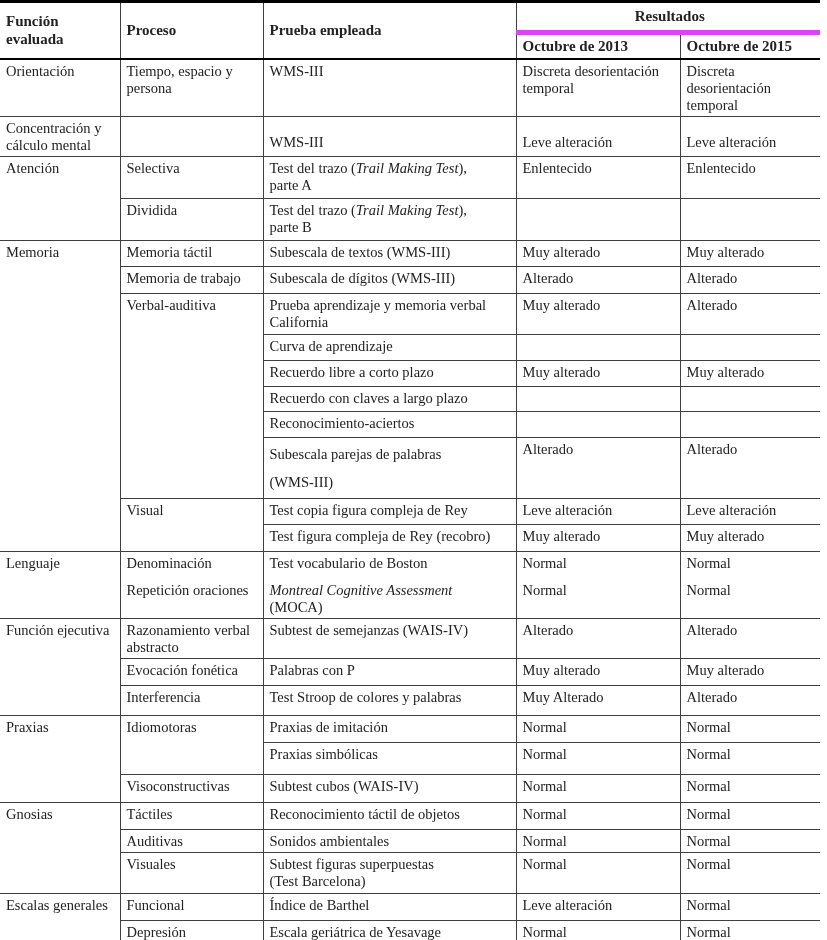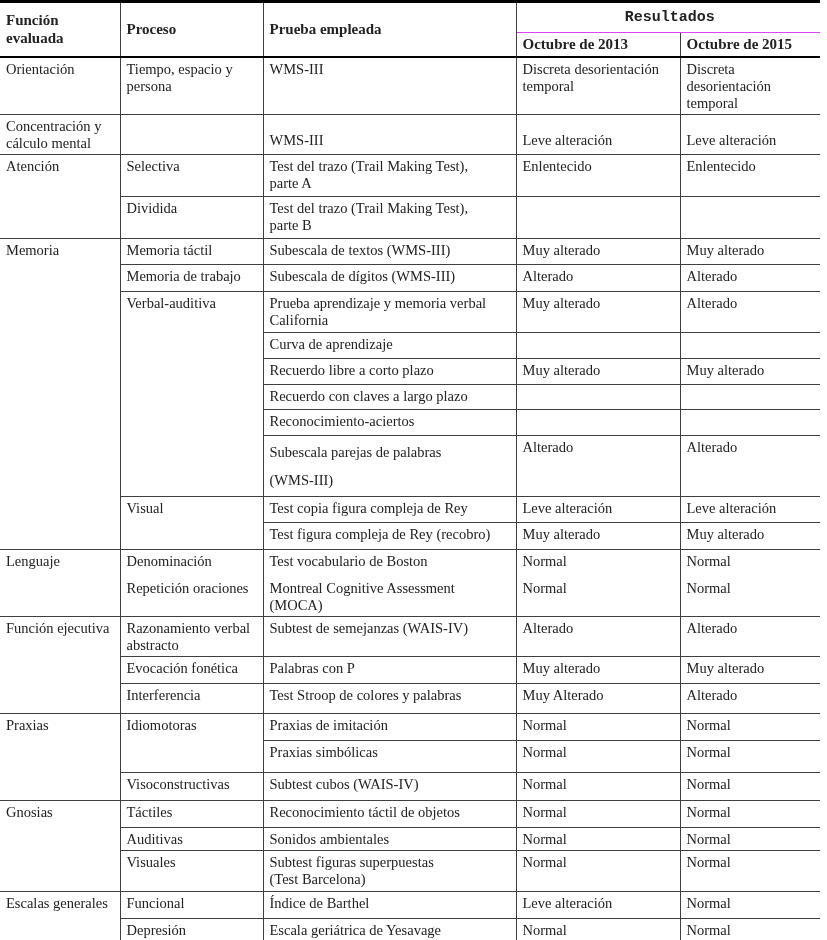--- a/index.html
+++ b/index.html
@@ -40,29 +40,28 @@
     overflow: hidden;
   }
   th {
     font-weight: bold;
     font-size: 15px;
     vertical-align: middle;
     border-bottom: 2px solid #000000;
   }
   th.res {
     text-align: center;
-    border-bottom: 1px solid #d946ef;
-    font-family: Liberation Mono, monospace;
+    border-bottom: 5px solid #d946ef;
   }
   td { border-bottom: 1px solid #3f3f3f; }
   .lastcol { border-right: none; }
   .nb { border-bottom: none; }        
   .vb { vertical-align: bottom; padding-bottom: 5px; }  
   .gap { line-height: 1.9; }          
-  .it { }
+  .it { font-style: italic; }
 </style>
 </head>
 <body>
 
 <div class="page">
   <table class="assess">
     <colgroup>
       <col class="c1">
         <col class="c2">
         <col class="c3">

